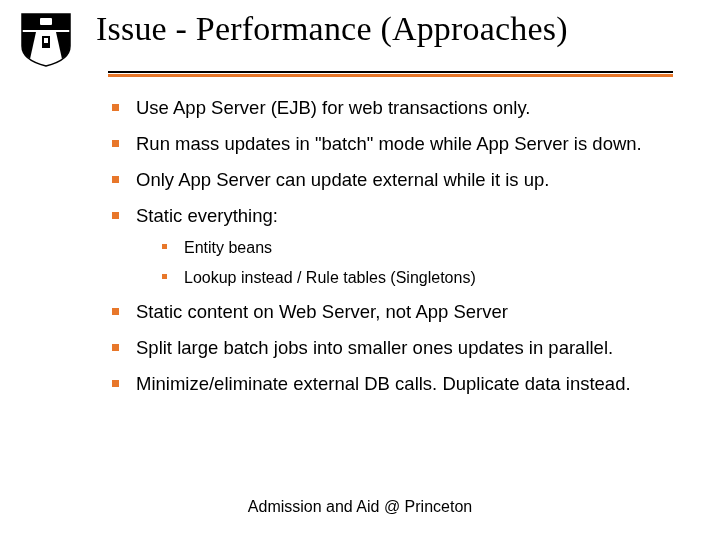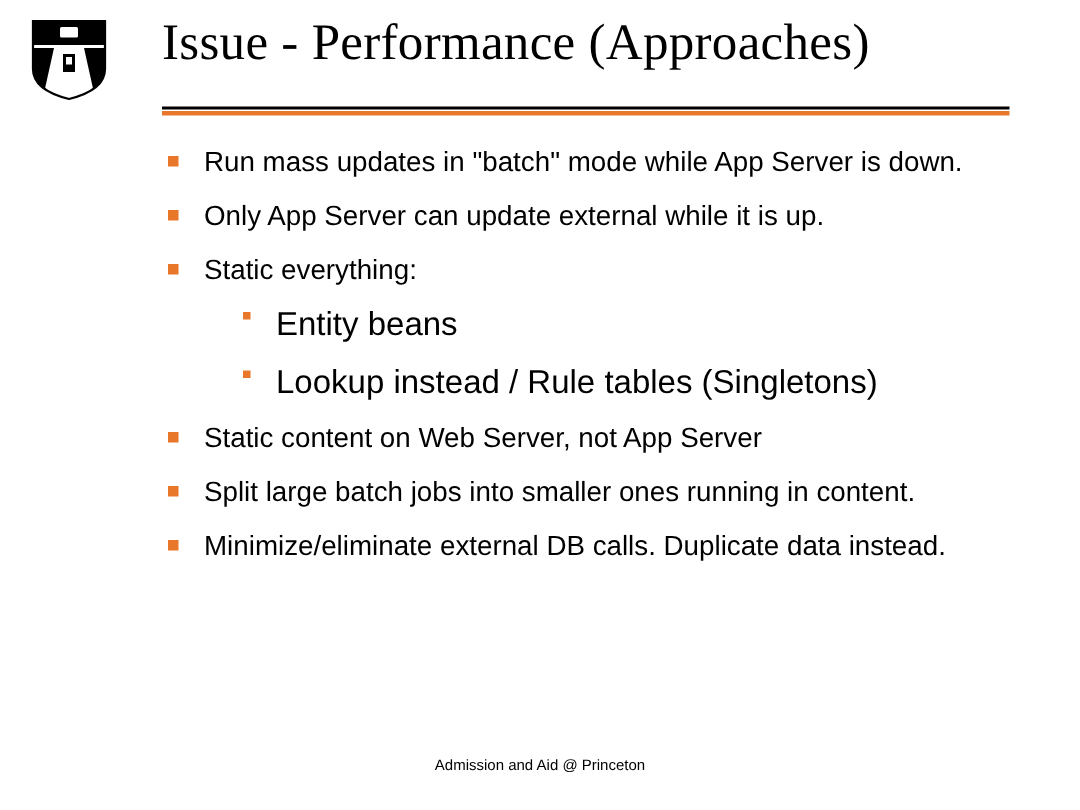--- a/index.html
+++ b/index.html
@@ -20,21 +20,21 @@
   }
   .logo {
     position: absolute;
     left: 18px;
     top: 10px;
     width: 56px;
     height: 58px;
   }
   .title {
     position: absolute;
-    left: 108px;
+    left: 96px;
     top: 10px;
     font-family: "Times New Roman", Times, serif;
     font-size: 34px;
     font-weight: 400;
     color: #000;
     letter-spacing: 0.2px;
   }
   .divider {
     position: absolute;
     left: 108px;
@@ -87,39 +87,39 @@
   }
   ul.lvl2 {
     list-style: none;
     padding: 0;
     margin: 8px 0 4px 0;
   }
   ul.lvl2 > li {
     position: relative;
     padding-left: 48px;
     margin-bottom: 9px;
-    font-size: 22px;
+    font-size: 16px;
     line-height: 1.35;
   }
   ul.lvl2 > li::before {
     content: "";
     position: absolute;
     left: 26px;
     top: 7px;
     width: 5px;
     height: 5px;
     background: #e8772a;
   }
   .footer {
     position: absolute;
     bottom: 24px;
     left: 0;
     width: 720px;
     text-align: center;
-    font-size: 10px;
+    font-size: 16px;
     color: #000;
   }
 </style>
 </head>
 <body>
 
 <div class="slide">
 
   <div class="logo">
     <svg viewBox="0 0 56 58" width="56" height="58">
@@ -135,30 +135,31 @@
 
   <div class="title">Issue - Performance (Approaches)</div>
 
   <div class="divider">
     <div class="bar-top"></div>
     <div class="bar-bot"></div>
   </div>
 
   <div class="content">
     <ul class="lvl1">
+      <li>Use App Server (EJB) for web transactions only.</li>
       <li>Run mass updates in "batch" mode while App Server is down.</li>
       <li>Only App Server can update external while it is up.</li>
       <li>
         <span>Static everything:</span>
         <ul class="lvl2">
           <li>Entity beans</li>
           <li>Lookup instead / Rule tables (Singletons)</li>
         </ul>
       </li>
       <li>Static content on Web Server, not App Server</li>
-      <li>Split large batch jobs into smaller ones running in content.</li>
+      <li>Split large batch jobs into smaller ones updates in parallel.</li>
       <li>Minimize/eliminate external DB calls.  Duplicate data instead.</li>
     </ul>
   </div>
 
   <div class="footer">Admission and Aid @ Princeton</div>
 
 </div>
 
 </body></html>

